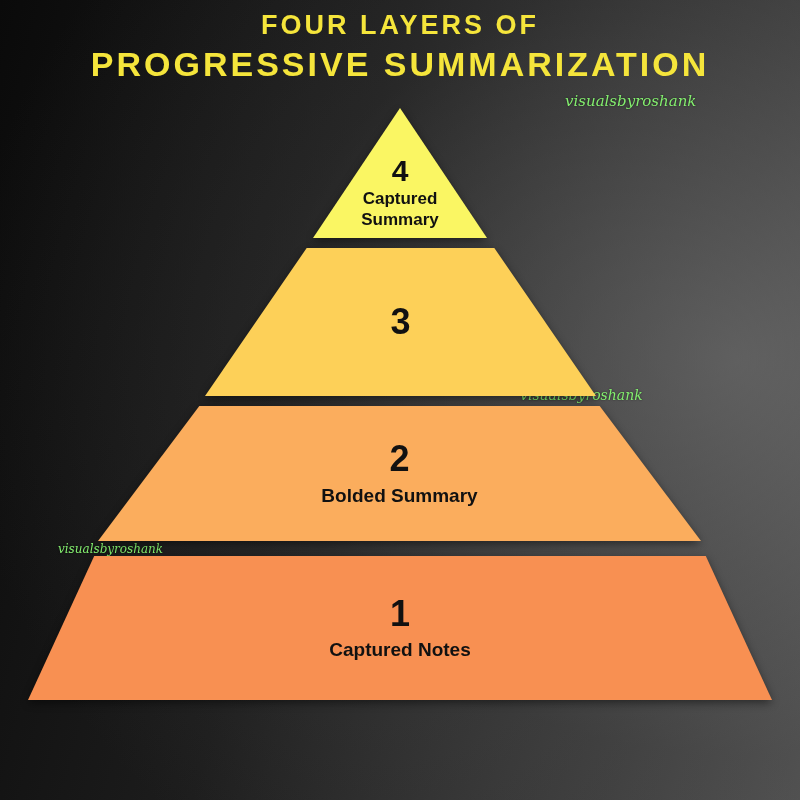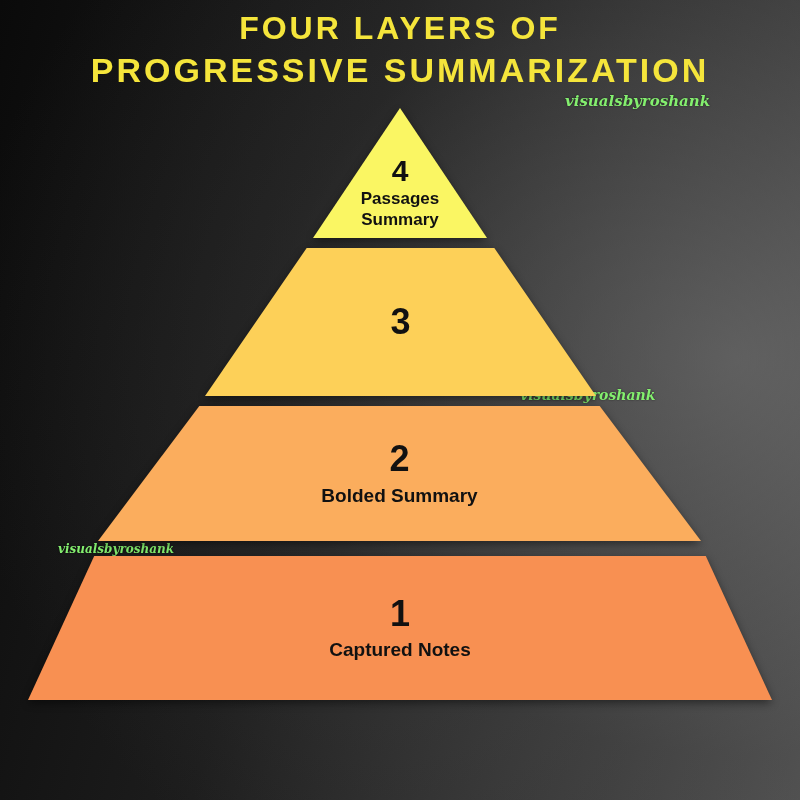--- a/index.html
+++ b/index.html
@@ -15,27 +15,27 @@
       linear-gradient(105deg,#0a0a0a 0%,#1d1d1d 40%,#3f3f3f 80%,#545454 100%);
   }
 
   
   .title{
     position:absolute;top:8px;left:0;width:100%;
     text-align:center;color:#F5E53B;
     font-weight:bold;letter-spacing:3px;
     line-height:1.28;
   }
-  .title .line1{display:block;font-size:32px;}
+  .title .line1{display:block;font-size:27px;}
   .title .line2{display:block;font-size:34px;}
 
   
   .wm{
     position:absolute;color:#84EF6F;
-    font-style:italic;font-weight:bold;
+    font-style:italic;font-weight:normal;
     font-family:"DejaVu Serif", serif;
     text-shadow:0 0 2px rgba(0,0,0,.6);
     white-space:nowrap;
   }
   .wm-top{left:565px;top:92px;font-size:15px;}
   .wm-mid{left:520px;top:387px;font-size:14px;}
   .wm-left{left:58px;top:542px;font-size:12px;}
 
   
   .layer-wrap{
@@ -76,21 +76,21 @@
     <span class="line2">PROGRESSIVE SUMMARIZATION</span>
   </div>
 
   <span class="wm wm-top">visualsbyroshank</span>
   <span class="wm wm-mid">visualsbyroshank</span>
   <span class="wm wm-left">visualsbyroshank</span>
 
   <div class="layer-wrap lw4">
     <div class="layer l4" style="background: rgb(250, 246, 99);">
       <div class="num">4</div>
-      <div class="label">Passages Summary</div>
+      <div class="label">Captured Summary</div>
     </div>
   </div>
 
   <div class="layer-wrap lw3">
     <div class="layer l3" style="background: rgb(253, 208, 88);">
       <div class="num">3</div>
     </div>
   </div>
 
   <div class="layer-wrap lw2">

